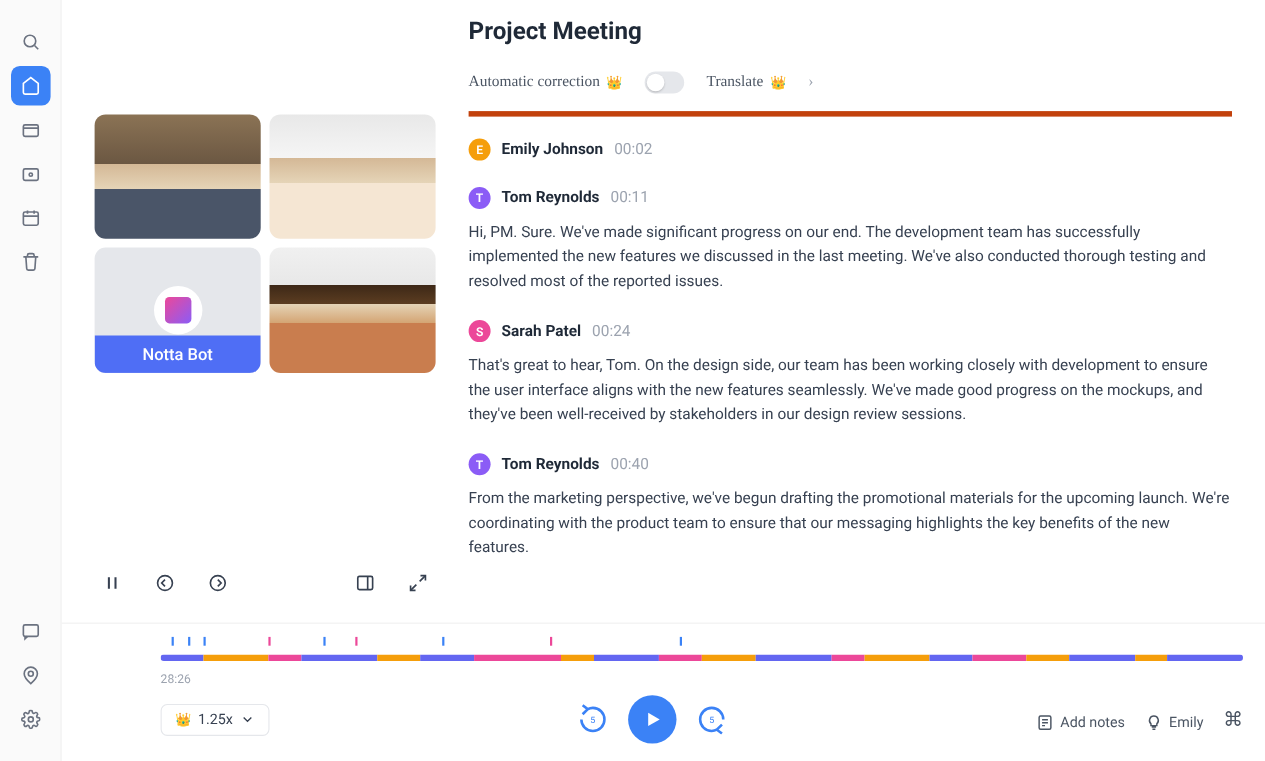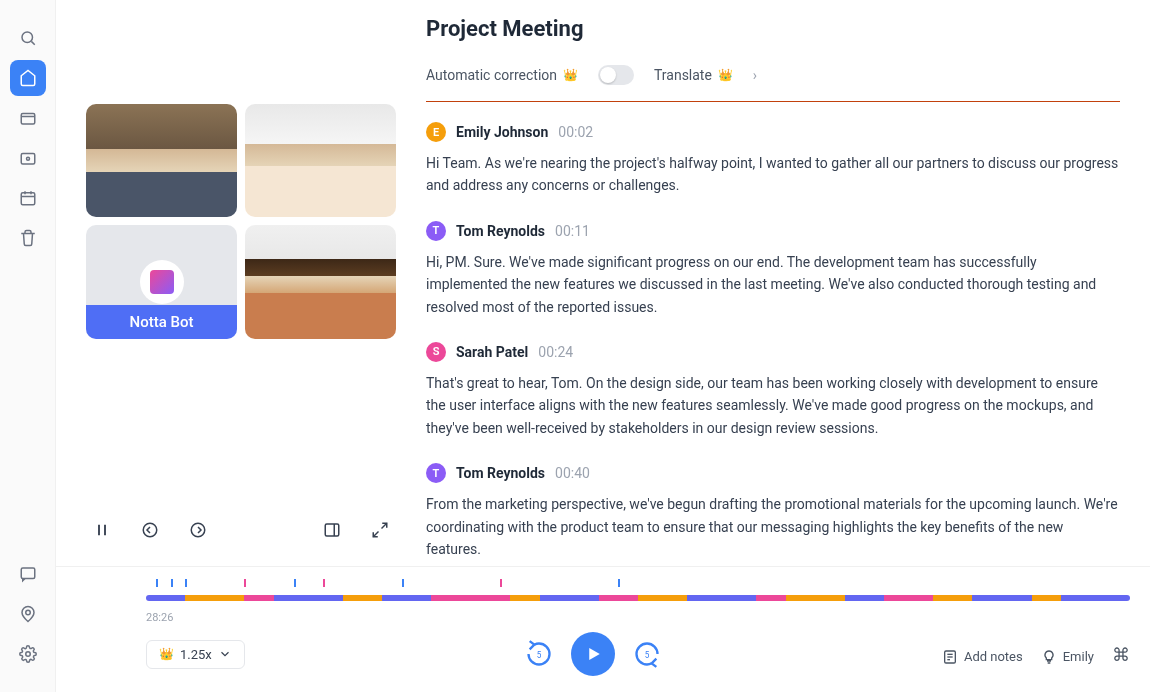--- a/index.html
+++ b/index.html
@@ -34,21 +34,21 @@
     
     .video-controls { margin-top: auto; display: flex; align-items: center; justify-content: space-between; padding-top: 20px; }
     .video-controls-left { display: flex; gap: 16px; align-items: center; }
     .video-controls-right { display: flex; gap: 16px; align-items: center; }
     .ctrl-btn { width: 32px; height: 32px; display: flex; align-items: center; justify-content: center; cursor: pointer; color: #374151; }
     .ctrl-btn svg { width: 18px; height: 18px; }
     
     
     .transcript-panel { flex: 1; padding: 16px 30px 20px 10px; overflow-y: auto; }
     .meeting-title { font-size: 22px; font-weight: 700; color: #1f2937; margin-bottom: 24px; }
-    .options-row { display: flex; align-items: center; gap: 20px; padding-bottom: 16px; border-bottom: 1px solid #c2410c; margin-bottom: 20px; font-size: 14px; color: #4b5563; }
+    .options-row { display: flex; align-items: center; gap: 20px; padding-bottom: 16px; border-bottom: 5px solid #c2410c; margin-bottom: 20px; font-size: 14px; color: #4b5563; font-family: Liberation Serif, serif; }
     .option-item { display: flex; align-items: center; gap: 6px; cursor: pointer; }
     .crown-icon { color: #f59e0b; font-size: 12px; }
     .toggle { width: 36px; height: 20px; border-radius: 10px; background: #e5e7eb; position: relative; cursor: pointer; }
     .toggle::after { content: ''; position: absolute; width: 16px; height: 16px; border-radius: 50%; background: #fff; top: 2px; left: 2px; box-shadow: 0 1px 2px rgba(0,0,0,0.2); }
     .chev { color: #9ca3af; }
     
     .transcript-entry { margin-bottom: 24px; }
     .entry-header { display: flex; align-items: center; gap: 10px; margin-bottom: 10px; }
     .avatar { width: 20px; height: 20px; border-radius: 50%; display: flex; align-items: center; justify-content: center; color: #fff; font-size: 11px; font-weight: 600; }
     .avatar.orange { background: #f59e0b; }
@@ -218,21 +218,20 @@
         </div>
         <span class="chev">›</span>
       </div>
       <div id="transcript-list">
           <div class="transcript-entry">
     <div class="entry-header">
       <div class="avatar orange">E</div>
       <span class="speaker-name">Emily Johnson</span>
       <span class="timestamp">00:02</span>
     </div>
-    <div class="entry-text">Hi Team. As we're nearing the project's halfway point, I wanted to gather all our partners to discuss our progress and address any concerns or challenges.</div>
           </div>
           <div class="transcript-entry">
     <div class="entry-header">
       <div class="avatar purple">T</div>
       <span class="speaker-name">Tom Reynolds</span>
       <span class="timestamp">00:11</span>
     </div>
     <div class="entry-text">Hi, PM. Sure. We've made significant progress on our end. The development team has successfully implemented the new features we discussed in the last meeting. We've also conducted thorough testing and resolved most of the reported issues.</div>
           </div>
           <div class="transcript-entry">

